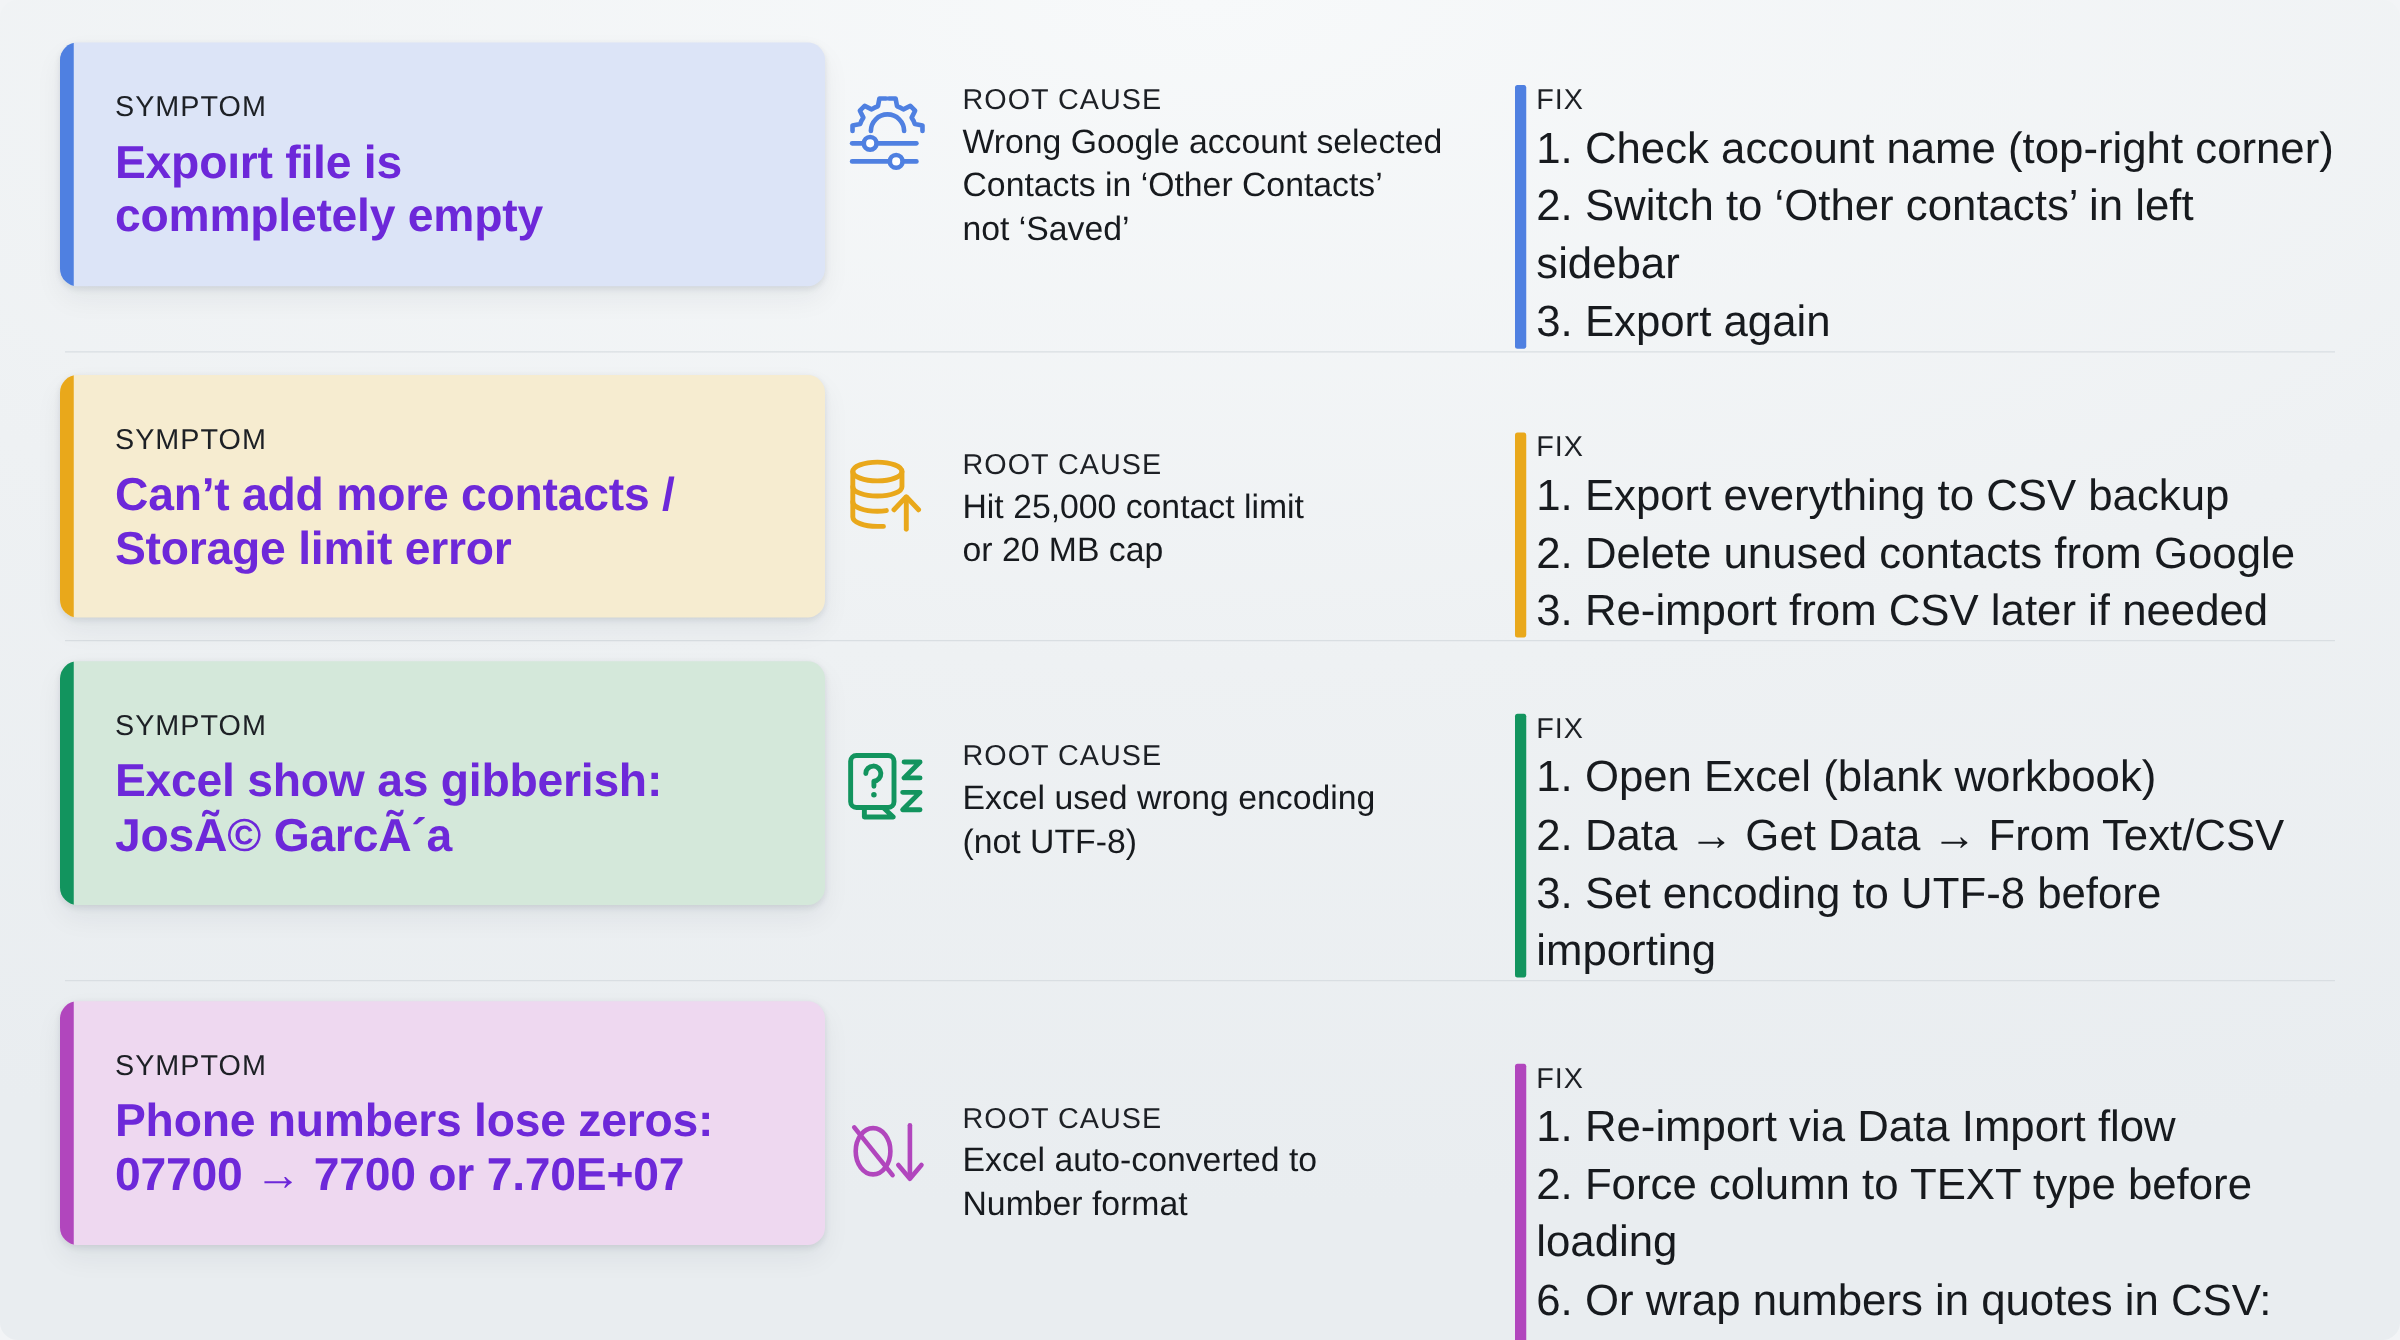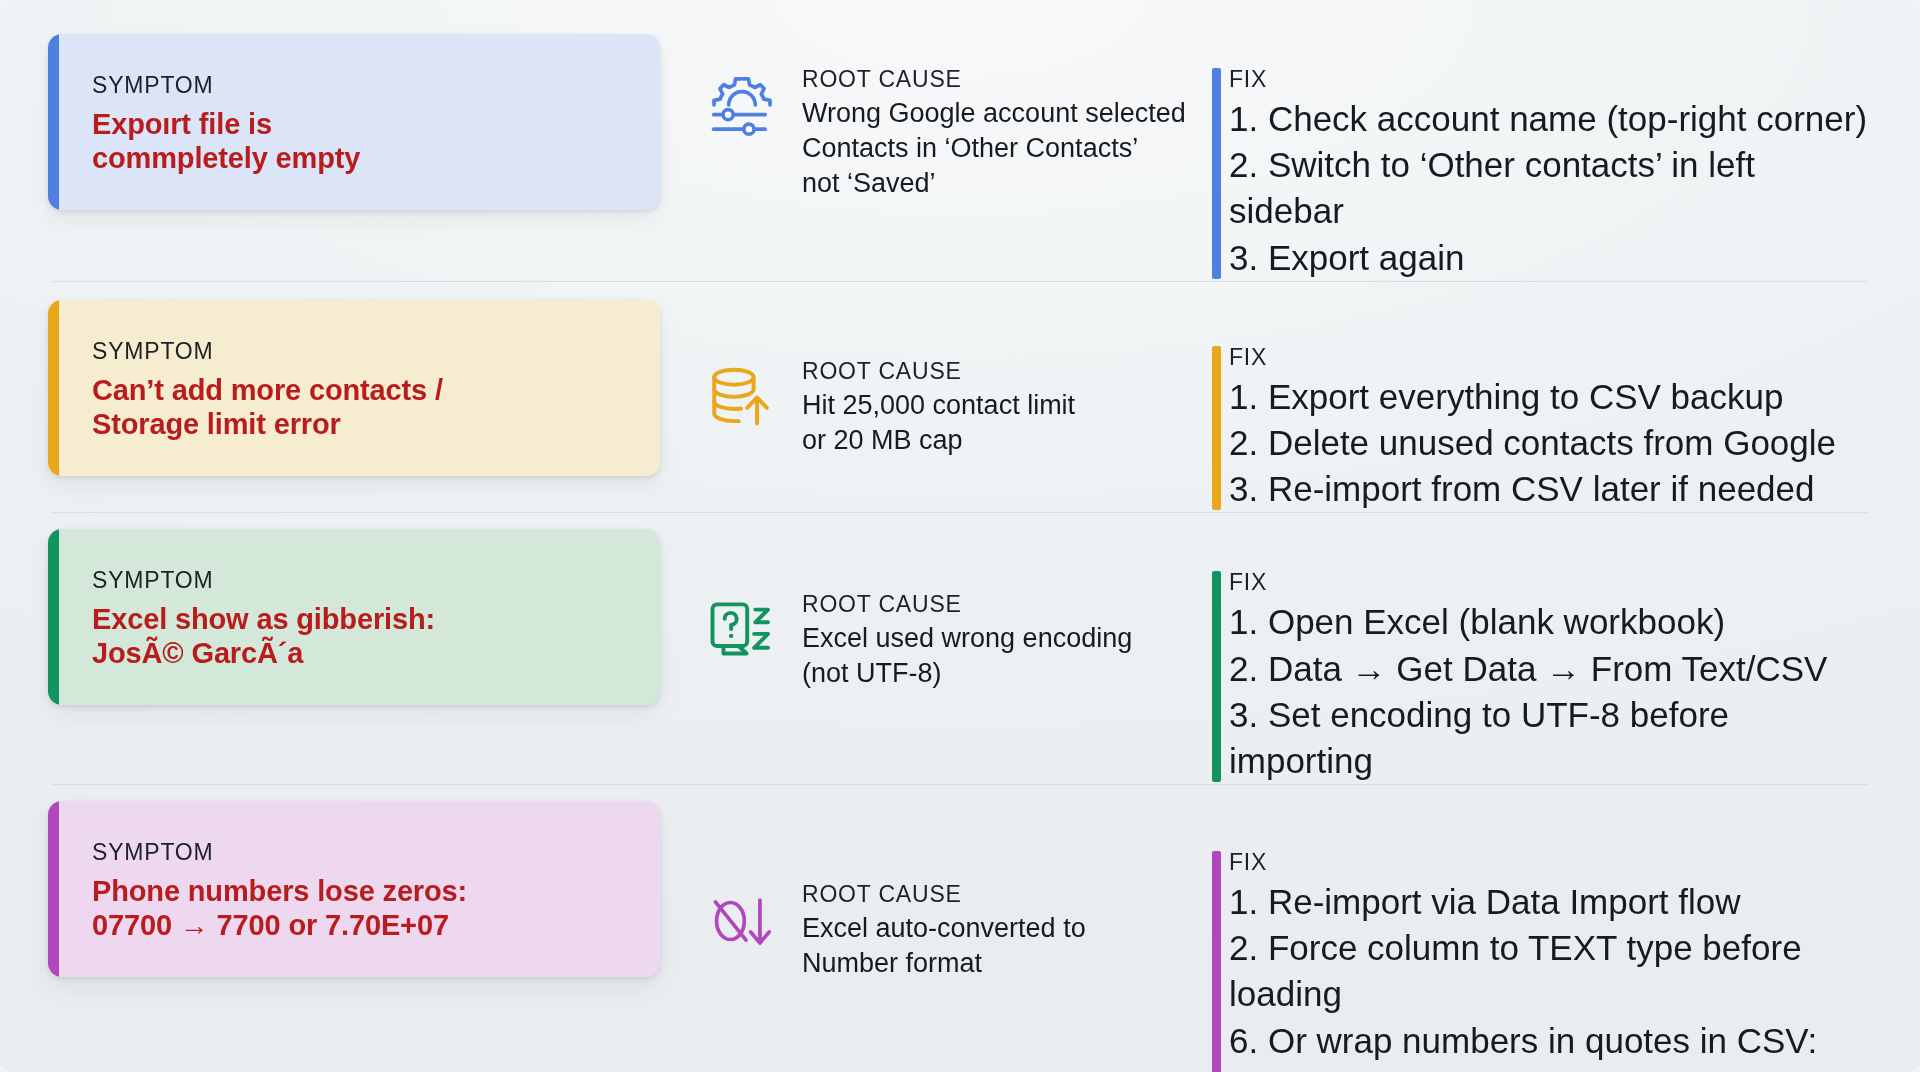--- a/index.html
+++ b/index.html
@@ -67,24 +67,24 @@
     border-radius: 14px 0 0 14px;
   }
   .sym-label {
     font-size: 23px;
     letter-spacing: .035em;
     color: #1d2025;
     margin-bottom: 9px;
     font-weight: 400;
   }
   .sym-text {
-    font-size: 29px;
+    font-size: 37px;
     line-height: 1.17;
     font-weight: 700;
-    color: #b91c1c;
+    color: #6d28d9;
     letter-spacing: -0.005em;
     white-space: pre-line;
   }
 
   
   .c-blue   { background: #dce4f7; }
   .c-blue::before   { background: #4f80e1; }
   .c-amber  { background: #f6ecd0; }
   .c-amber::before  { background: #e9a81b; }
   .c-green  { background: #d4e8da; }
@@ -93,21 +93,21 @@
   .c-purple::before { background: #b martian; }
   .c-purple { background: #eed8f0; }
   .c-purple::before { background: #b martian; }
   .c-purple::before { background: #b146bd; }
 
   
   .middle {
     flex: 1 1 auto;
     display: flex;
     align-items: flex-start;
-    padding-left: 40px;
+    padding-left: 8px;
     padding-right: 10px;
     min-width: 0;
   }
   .cause-icon {
     flex: 0 0 auto;
     width: 84px;
     height: 84px;
     display: flex;
     align-items: center;
     justify-content: center;

